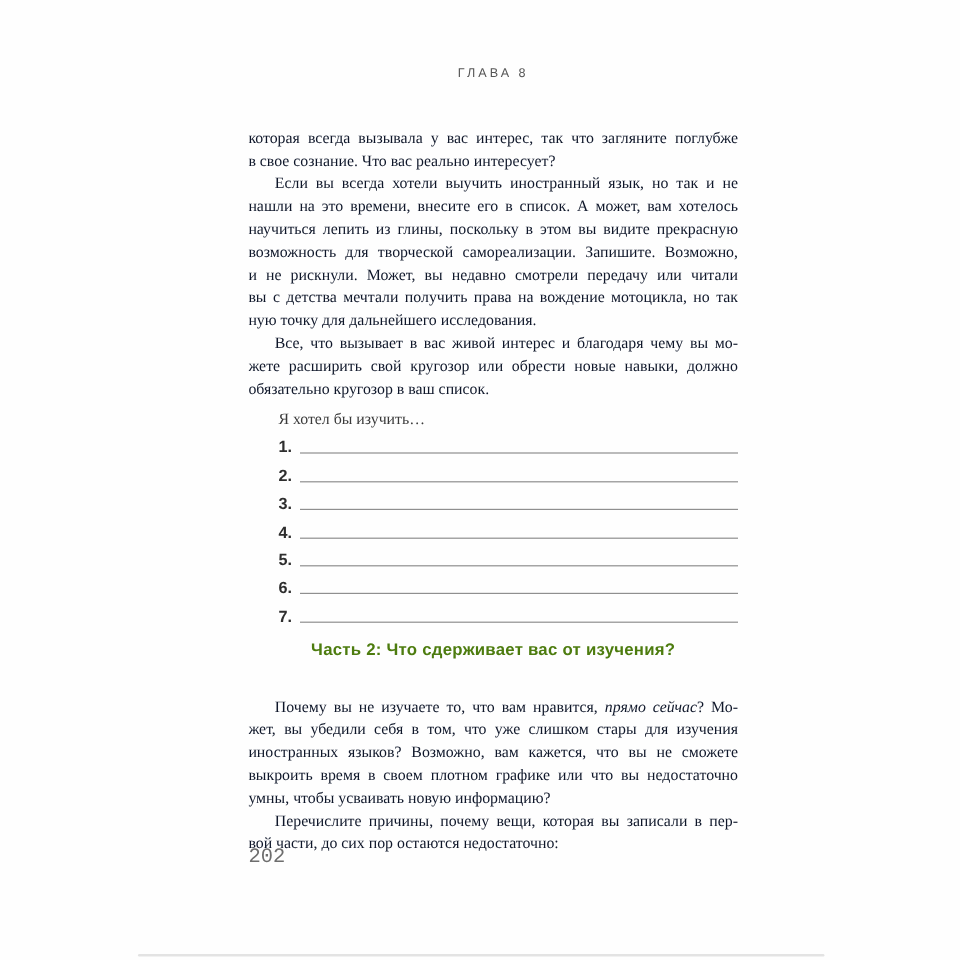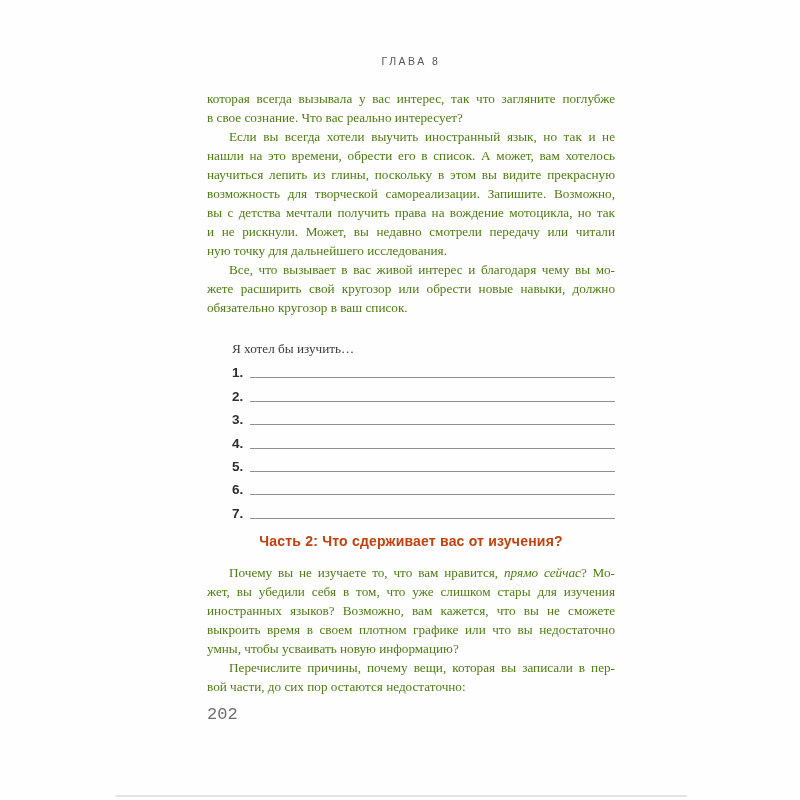--- a/index.html
+++ b/index.html
@@ -18,21 +18,21 @@
 
   .chapter-header {
     top:55px;
     text-align:center;
     font-family:"Liberation Sans", sans-serif;
     font-size:10.5px;
     letter-spacing:2.5px;
     color:#565656;
   }
 
-  .body-text { font-size:13.2px; line-height:19px; color:#4d7c0f; }
+  .body-text { font-size:13.2px; line-height:19px; color:#0f172a;margin-top:16px; }
 
   .jline {
     display:block;
     text-align:justify;
     text-align-last:justify;
     white-space:nowrap;
     overflow:hidden;
   }
   .jline.last { text-align-last:left; }
   .fl-indent { padding-left:22px; }
@@ -61,21 +61,21 @@
     margin-left:7px;
     margin-bottom:5px;
   }
 
   .section-heading {
     top:533px;
     text-align:center;
     font-family:"Liberation Sans", sans-serif;
     font-weight:bold;
     font-size:14px;
-    color:#c2410c;
+    color:#4d7c0f;
     letter-spacing:0.2px;
   }
 
   .block-b { top:563px; }
 
   .page-number {
     top:705px;
     text-align:left;
     font-family:Liberation Mono, monospace;
     font-size:17px;
@@ -99,25 +99,25 @@
 
   <div class="column chapter-header">ГЛАВА 8</div>
 
   <div class="column block-a body-text">
     <p style="margin:0;">
       <span class="jline">которая всегда вызывала у вас интерес, так что загляните поглубже</span>
       <span class="jline last">в свое сознание. Что вас реально интересует?</span>
     </p>
     <p style="margin:0;">
       <span class="jline fl-indent">Если вы всегда хотели выучить иностранный язык, но так и не</span>
-      <span class="jline">нашли на это времени, обрести его в список. А может, вам хотелось</span>
+      <span class="jline">нашли на это времени, внесите его в список. А может, вам хотелось</span>
       <span class="jline">научиться лепить из глины, поскольку в этом вы видите прекрасную</span>
       <span class="jline">возможность для творческой самореализации. Запишите. Возможно,</span>
+      <span class="jline">и не рискнули. Может, вы недавно смотрели передачу или читали</span>
       <span class="jline">вы с детства мечтали получить права на вождение мотоцикла, но так</span>
-      <span class="jline">и не рискнули. Может, вы недавно смотрели передачу или читали</span>
       <span class="jline last">ную точку для дальнейшего исследования.</span>
     </p>
     <p style="margin:0;">
       <span class="jline fl-indent">Все, что вызывает в вас живой интерес и благодаря чему вы мо-</span>
       <span class="jline">жете расширить свой кругозор или обрести новые навыки, должно</span>
       <span class="jline last">обязательно кругозор в ваш список.</span>
     </p>
   </div>
 
   <div class="column prompt-block">

